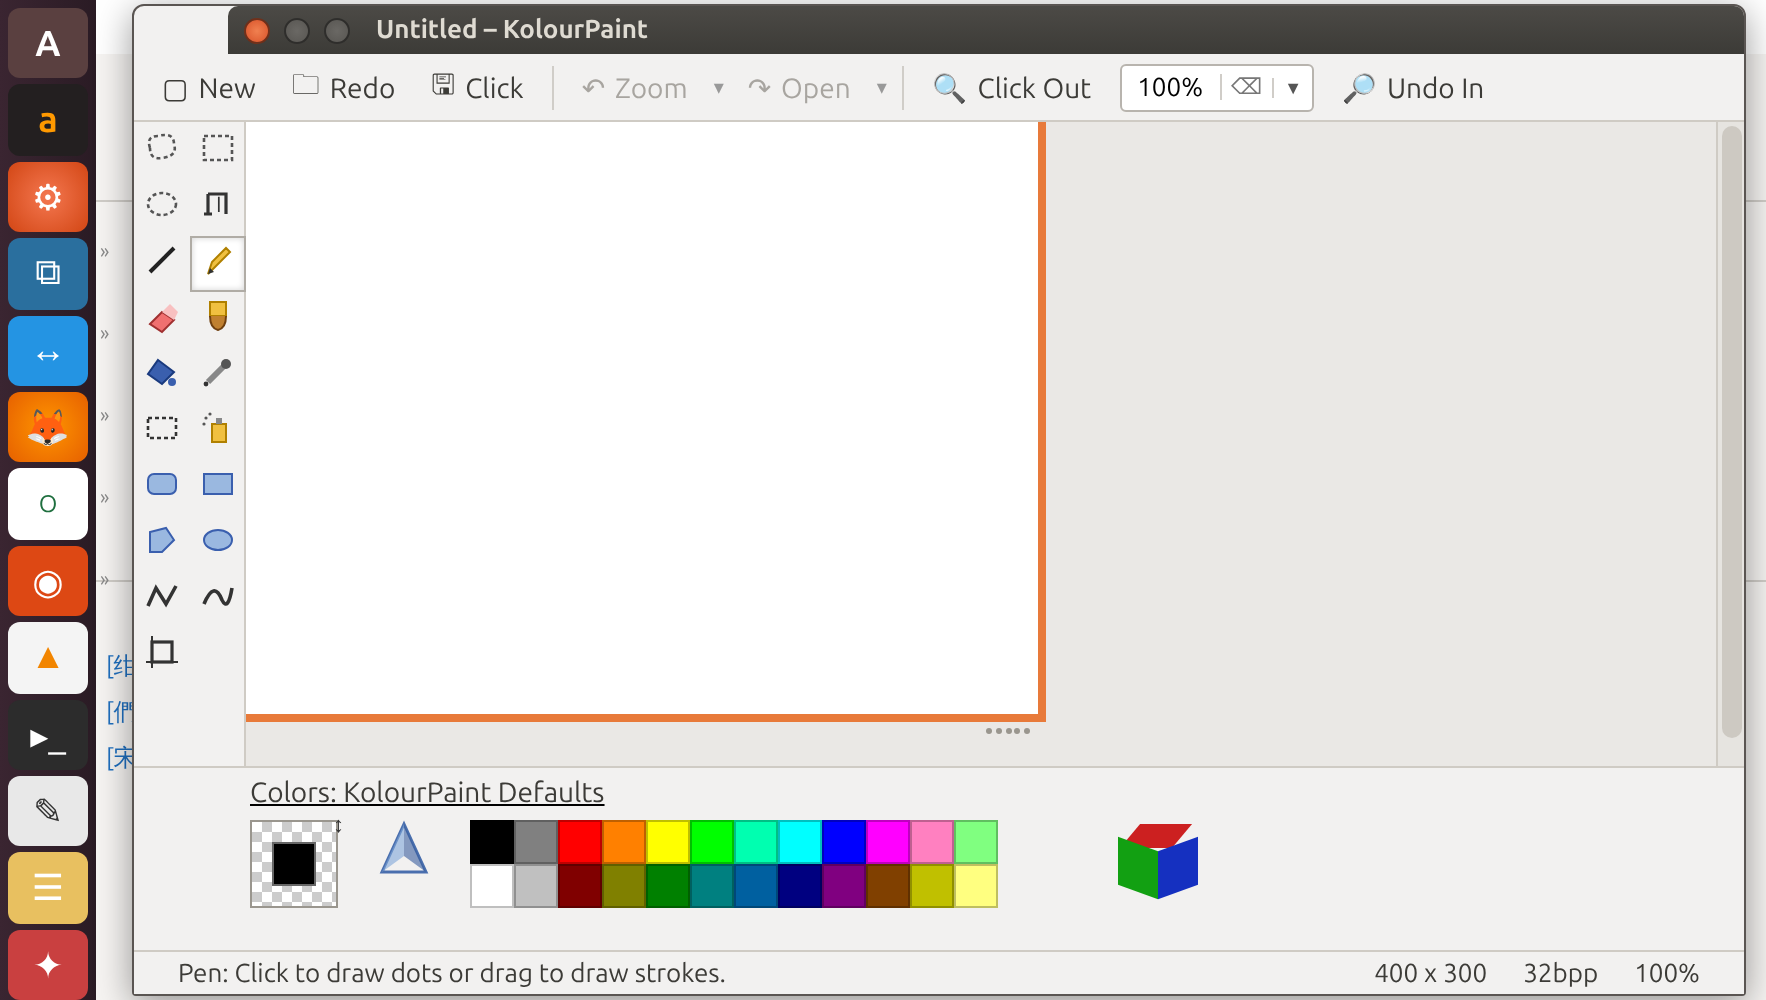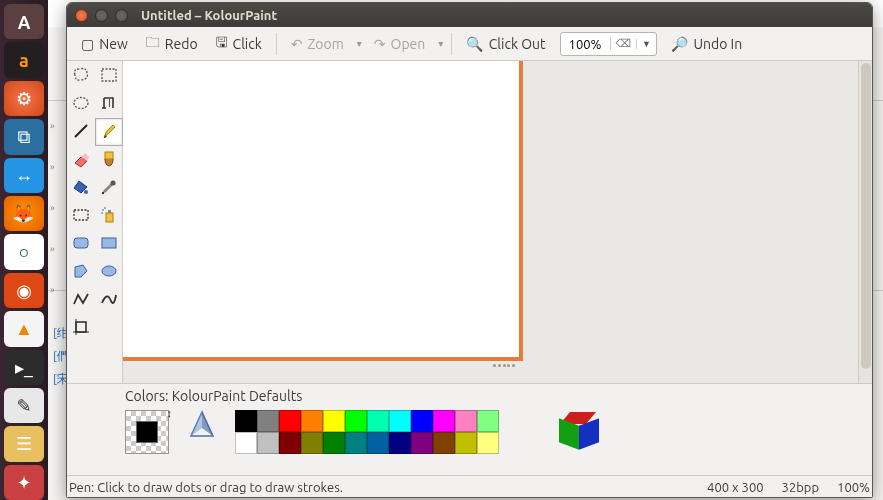--- a/index.html
+++ b/index.html
@@ -21,21 +21,21 @@
 
   
   .other-win { position: absolute; left: 48px; top: 27px; width: 835px; height: 473px; background: #f6f4f2; }
   .other-chevrons { position: absolute; left: 50px; top: 120px; font-size: 10px; color: #8a8a8a; display: flex; flex-direction: column; gap: 30px; }
   .side-icons { position: absolute; left: 53px; top: 325px; color: #1f6fbf; font-size: 12px; display:flex; flex-direction:column; gap: 6px; }
   .bg-hr1 { position:absolute; left:48px; top:100px; width:835px; height:1px; background:#d0cdc8; }
   .bg-hr2 { position:absolute; left:48px; top:290px; width:835px; height:1px; background:#d0cdc8; }
 
   
   .window { position: absolute; left: 66px; top: 2px; width: 807px; height: 496px; background: #f2f1f0; border: 1px solid #5a5552; border-radius: 6px 6px 2px 2px; box-shadow: 0 4px 18px rgba(0,0,0,0.4); display: flex; flex-direction: column; }
-  .titlebar { height: 24px; background: linear-gradient(to bottom,#4c4a46,#3c3b37); border-radius: 5px 5px 0 0; display: flex; align-items: center; padding: 0 8px; gap: 7px; }
+  .titlebar { height: 24px; background: linear-gradient(to bottom,#4c4a46,#3c3b37); border-radius: 5px 5px 0 0; display: flex; align-items: center; padding: 0 8px; gap: 7px; margin-left: 47px; }
   .tb-btn { width: 13px; height: 13px; border-radius: 50%; border: 1px solid rgba(0,0,0,0.5); }
   .tb-close { background: radial-gradient(circle,#f08050,#d9532a); }
   .tb-min, .tb-max { background: radial-gradient(circle,#6a6864,#585652); }
   .title { color: #dfdbd2; font-size: 13px; font-weight: bold; margin-left: 6px; }
 
   .toolbar { height: 34px; background: #f2f1f0; border-bottom: 1px solid #cfcbc4; display: flex; align-items: center; padding: 0 6px; gap: 2px; }
   .tbtn { display: flex; align-items: center; gap: 5px; padding: 3px 7px; border: 1px solid transparent; border-radius: 3px; font-size: 14px; color: #3c3b37; cursor: pointer; }
   .tbtn.disabled { color: #a8a5a0; }
   .tsep { width: 1px; height: 22px; background: #d0cdc8; margin: 0 4px; }
   .tdrop { width: 10px; text-align:center; color:#999; font-size:10px; padding: 4px 3px; }
@@ -65,21 +65,21 @@
   .fgbg .fg { position: absolute; left: 10px; top: 10px; width: 22px; height: 22px; background: #000; border: 1px solid #666; }
   .fgbg .swap { position:absolute; right:-4px; top:-4px; font-size:11px; color:#333;}
   .ico3d { width: 26px; height: 30px; }
   .palette { display: grid; grid-template-columns: repeat(12, 22px); grid-auto-rows: 22px; gap: 0; }
   .sw { width: 22px; height: 22px; border: 1px solid rgba(0,0,0,0.25); }
   .cube { width: 42px; height: 42px; margin-left: 40px; margin-top: 2px; position: relative; }
   .cube .top { position:absolute; left:6px; top:0; width:26px; height:12px; background:#cc2020; transform: skewX(-40deg); }
   .cube .left { position:absolute; left:0; top:10px; width:20px; height:24px; background:#12a012; transform: skewY(20deg);}
   .cube .right { position:absolute; left:20px; top:10px; width:20px; height:24px; background:#1530c0; transform: skewY(-20deg);}
 
-  .statusbar { height: 22px; border-top: 1px solid #cfcbc4; background: #f2f1f0; display: flex; align-items: center; padding: 0 2px; font-size: 13px; color: #3c3b37; gap: 18px; }
+  .statusbar { height: 22px; border-top: 1px solid #cfcbc4; background: #f2f1f0; display: flex; align-items: center; padding: 0 22px; font-size: 13px; color: #3c3b37; gap: 18px; }
   .statusbar .spacer { flex: 1; }
 </style>
 </head>
 <body>
 
 <div class="launcher">
   <div class="launch-item" style="background:#5a4040;font-weight:bold;">A</div>
   <div class="launch-item launch-amazon">a</div>
   <div class="launch-item launch-orange">⚙</div>
   <div class="launch-item" style="background:#2a6f9e;">⧉</div>
@@ -278,21 +278,21 @@
           <i></i>
           <i></i>
         </div>
       <div class="vscroll">
         <div class="vthumb"></div>
       </div>
     </div>
   </div>
 
   <div class="colorbar">
-    <div style="display:flex; align-items:center;">
+    <div style="display:flex; align-items:center;text-decoration:underline;">
       <div class="color-label">Colors: KolourPaint Defaults</div>
 
     </div>
     <div class="color-row">
       <div class="fgbg">
         <div class="fg"></div>
         <div class="swap">↕</div>
       </div>
       <svg class="ico3d" viewBox="0 0 26 30">
         <polygon points="13,2 24,26 2,26" fill="none" stroke="#4a6fae" stroke-width="1.5"></polygon>

